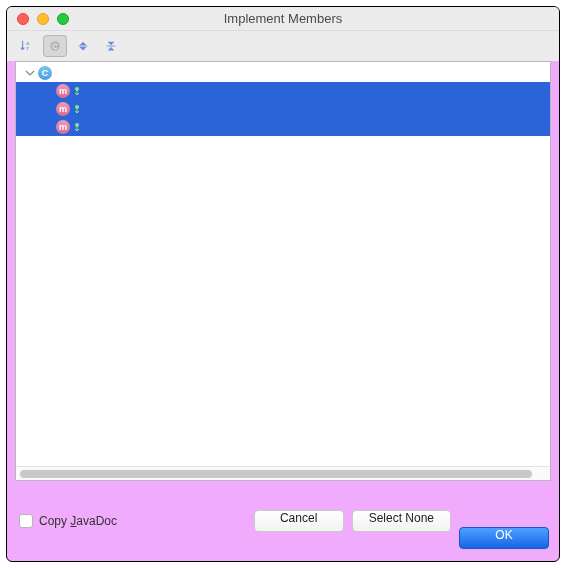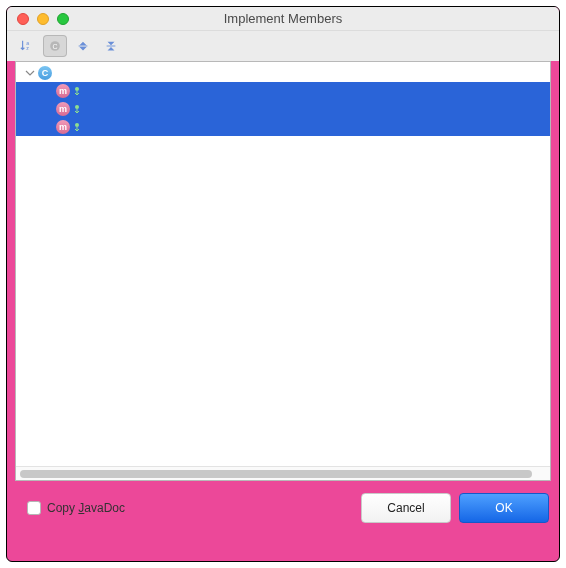--- a/index.html
+++ b/index.html
@@ -11,21 +11,21 @@
     width: 566px;
     height: 568px;
     padding: 6px;
   }
   .window {
     border: 1px solid #000;
     width: 100%;
     height: 100%;
     border-radius: 6px;
     overflow: hidden;
-    background: #ec4899;
+    background: #f0abfc;
     display: flex;
     flex-direction: column;
   }
   .titlebar {
     height: 24px;
     background: #ececec;
     display: flex;
     align-items: center;
     position: relative;
     border-bottom: 1px solid #dcdcdc;
@@ -147,55 +147,56 @@
   }
   .scrollbar-h .thumb {
     position: absolute;
     left: 4px; right: 18px; top: 3px; height: 8px;
     background: #c8c8c8;
     border-radius: 4px;
   }
   .bottombar {
     display: flex;
     align-items: center;
-    padding: 12px 10px 12px 20px;
+    padding: 12px 10px 12px 12px;
     gap: 8px;
   }
   .chk {
     display: flex;
     align-items: center;
     gap: 6px;
     margin-right: auto;
     color: #333;
   }
   .chkbox {
     width: 14px; height: 14px;
     border: 1px solid #b5b5b5;
     border-radius: 3px;
     background: #fff;
   }
   .chk .lbl u { text-decoration: underline; }
   .btn {
-    height: 30px;
+    height: 22px;
     padding: 0 16px;
     border: 1px solid #c9c9c9;
     border-radius: 4px;
     background: linear-gradient(#ffffff,#f2f2f2);
     color: #222;
     display: flex;
-    align-items: center;
+    align-items: flex-start;
     justify-content: center;
     font-size: 12px;
     min-width: 90px;
   }
   .btn.primary {
     background: linear-gradient(#4ea0ff,#1566e6);
     border-color: #1558c8;
     color: #fff;
     min-width: 90px;
+    margin-top: 34px;
   }
 </style>
 </head>
 <body>
 
 <div class="window">
 
   <div class="titlebar">
     <div class="traffic">
       <div class="dot red"></div>
@@ -282,18 +283,21 @@
   </div>
 
   <div class="bottombar">
     <div class="chk">
       <div class="chkbox"></div>
       <span class="lbl"><span>Copy </span><u>J</u><span>avaDoc</span></span>
     </div>
     <div class="btn">
         <span>Cancel</span>
       </div>
+    <div class="btn">
+        <span>Select None</span>
+      </div>
     <div class="btn primary">
         <span>OK</span>
       </div>
   </div>
 
 </div>
 
 </body></html>

